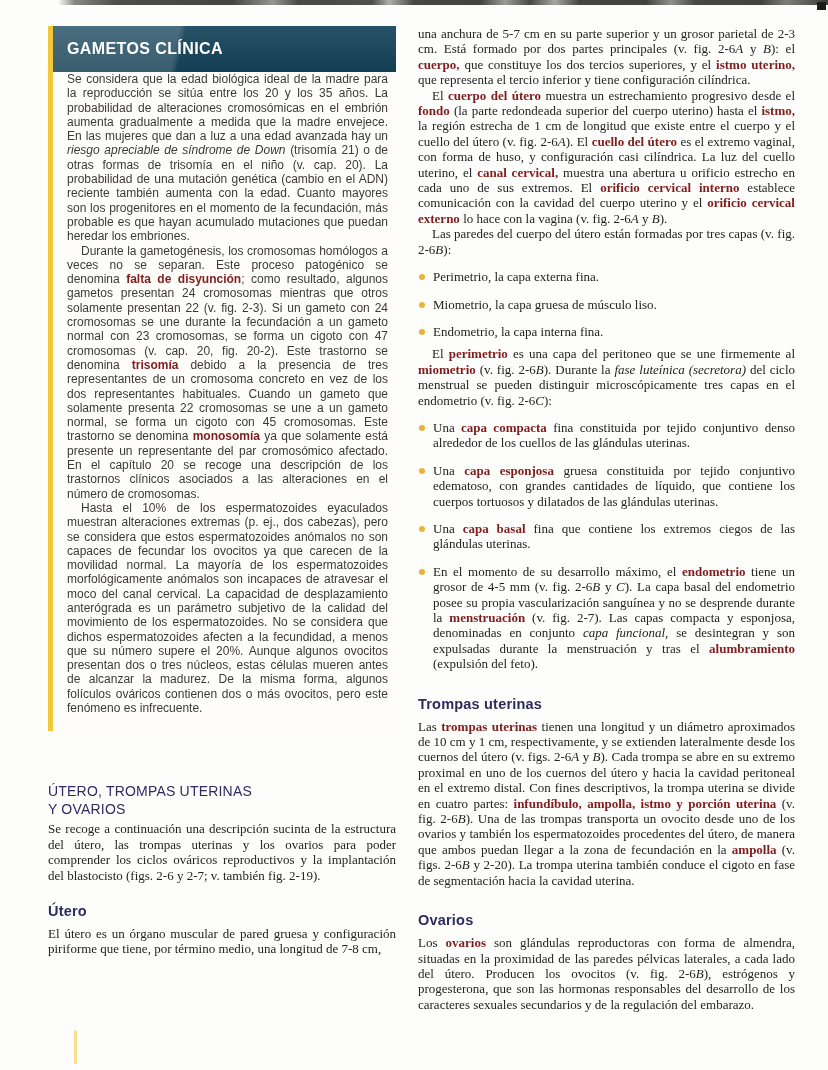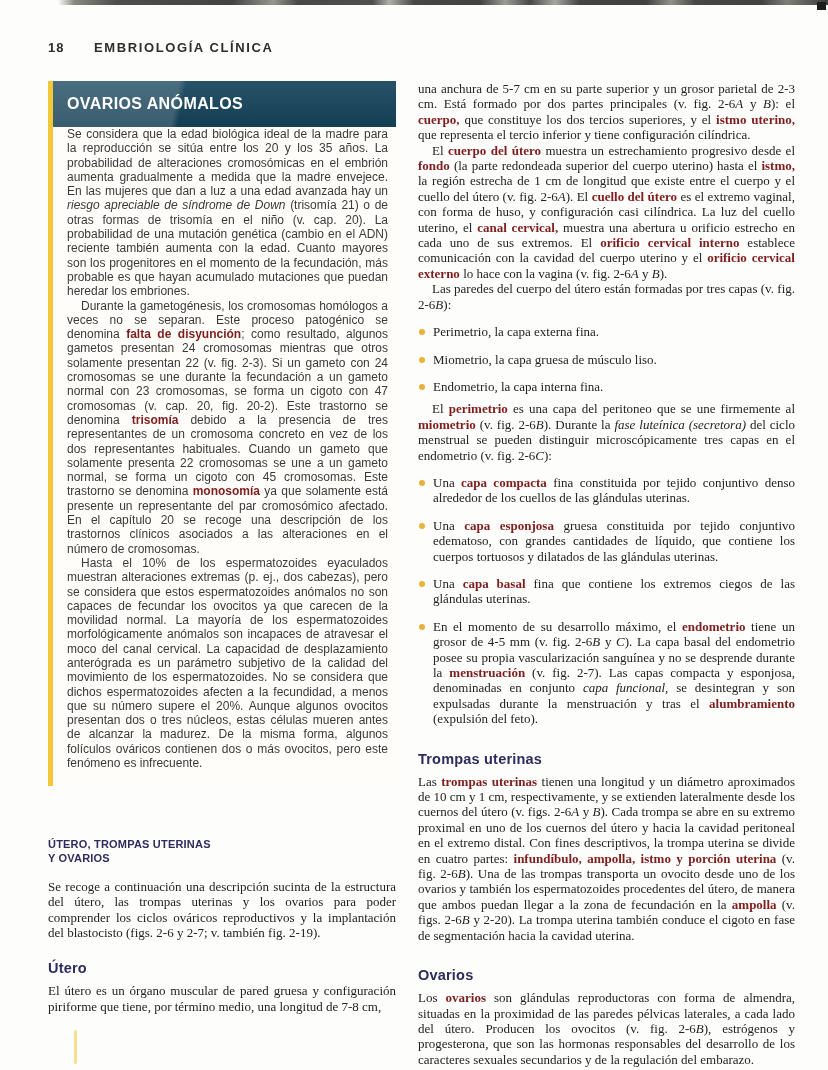--- a/index.html
+++ b/index.html
@@ -64,23 +64,23 @@
   }
   .box-body{
     padding:0 8px 16px 14px;
     font-family:"Liberation Sans","DejaVu Sans",sans-serif;
     font-size:12px;line-height:14.3px;color:#3a3a3a;
     text-align:justify;
   }
   .box-body p{margin:0;}
   
   .section-title{
-    margin:52px 0 13px 0;
+    margin:52px 0 3px 0;
     font-family:"Liberation Sans","DejaVu Sans",sans-serif;
-    font-size:11px;font-weight:bold;line-height:1.25;
+    font-size:14px;font-weight:normal;line-height:1.25;
     color:var(--heading-navy,#2e2c5f);
     letter-spacing:.2px;white-space:pre-line;
   }
   .sub-title{
     margin:20px 0 7px 0;
     font-family:"Liberation Sans","DejaVu Sans",sans-serif;
     font-size:14.5px;font-weight:bold;
     color:var(--heading-navy,#2e2c5f);
     letter-spacing:.2px;
   }
@@ -102,31 +102,27 @@
   }
   b{color:#7f1d1d;}
 </style>
 </head>
 <body>
 
 <div class="page">
   <div class="scan-bar-top"></div>
   <div class="scan-corner"></div>
 
-  <header class="running-head">
-    <span class="page-num">18</span>
-    <span class="book-title">EMBRIOLOGÍA CLÍNICA</span>
-  </header>
 
   <div class="columns">
 
     <div class="col col-left">
       <section class="feature-box">
         <div class="box-header">
-          <h2>OVARIOS ANÓMALOS</h2>
+          <h2>GAMETOS CLÍNICA</h2>
         </div>
         <div class="box-body">
           <p>Se considera que la edad biológica ideal de la madre para la reproducción se sitúa entre los 20 y los 35 años. La probabilidad de alteraciones cromosómicas en el embrión aumenta gradualmente a medida que la madre envejece. En las mujeres que dan a luz a una edad avanzada hay un <i>riesgo apreciable de síndrome de Down</i> (trisomía 21) o de otras formas de trisomía en el niño (v. cap. 20). La probabilidad de una mutación genética (cambio en el ADN) reciente también aumenta con la edad. Cuanto mayores son los progenitores en el momento de la fecundación, más probable es que hayan acumulado mutaciones que puedan heredar los embriones.</p>
           <p class="indent">Durante la gametogénesis, los cromosomas homólogos a veces no se separan. Este proceso patogénico se denomina <b>falta de disyunción</b>; como resultado, algunos gametos presentan 24 cromosomas mientras que otros solamente presentan 22 (v. fig. 2-3). Si un gameto con 24 cromosomas se une durante la fecundación a un gameto normal con 23 cromosomas, se forma un cigoto con 47 cromosomas (v. cap. 20, fig. 20-2). Este trastorno se denomina <b>trisomía</b> debido a la presencia de tres representantes de un cromosoma concreto en vez de los dos representantes habituales. Cuando un gameto que solamente presenta 22 cromosomas se une a un gameto normal, se forma un cigoto con 45 cromosomas. Este trastorno se denomina <b>monosomía</b> ya que solamente está presente un representante del par cromosómico afectado. En el capítulo 20 se recoge una descripción de los trastornos clínicos asociados a las alteraciones en el número de cromosomas.</p>
           <p class="indent">Hasta el 10% de los espermatozoides eyaculados muestran alteraciones extremas (p. ej., dos cabezas), pero se considera que estos espermatozoides anómalos no son capaces de fecundar los ovocitos ya que carecen de la movilidad normal. La mayoría de los espermatozoides morfológicamente anómalos son incapaces de atravesar el moco del canal cervical. La capacidad de desplazamiento anterógrada es un parámetro subjetivo de la calidad del movimiento de los espermatozoides. No se considera que dichos espermatozoides afecten a la fecundidad, a menos que su número supere el 20%. Aunque algunos ovocitos presentan dos o tres núcleos, estas células mueren antes de alcanzar la madurez. De la misma forma, algunos folículos ováricos contienen dos o más ovocitos, pero este fenómeno es infrecuente.</p>
         </div>
       </section>
 
       <h1 class="section-title">ÚTERO, TROMPAS UTERINAS
 Y OVARIOS</h1>

